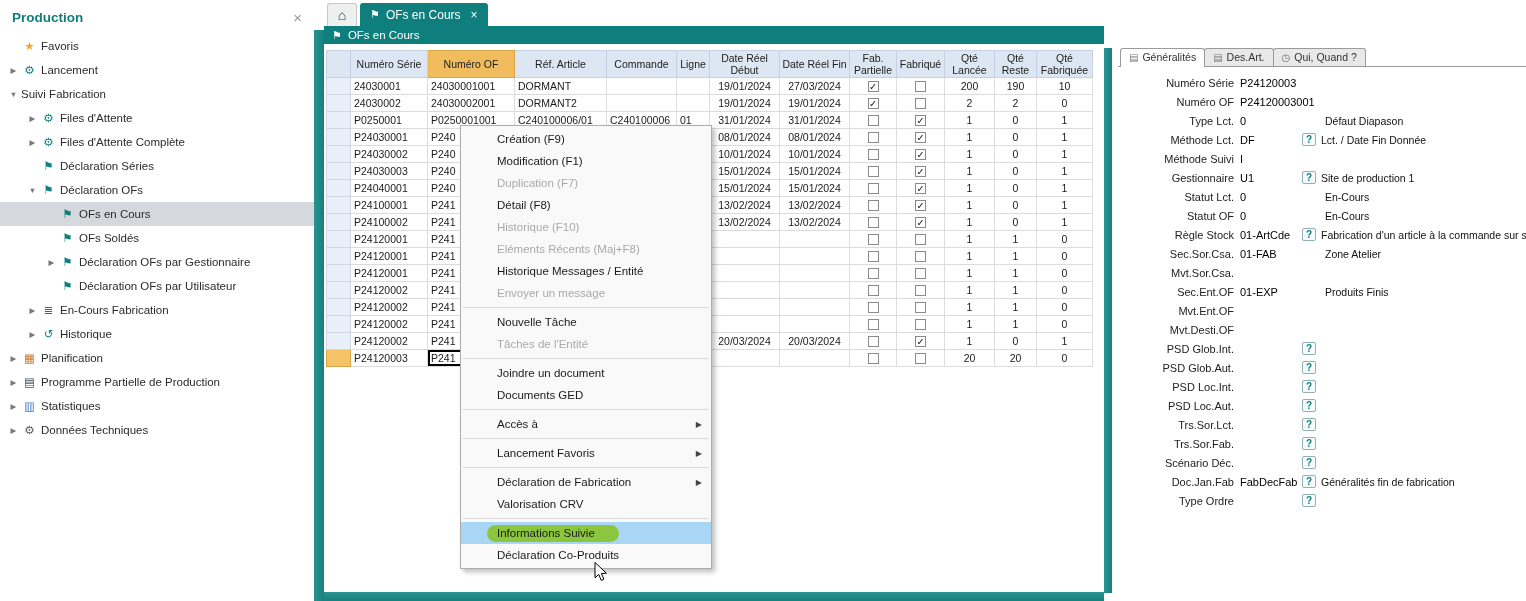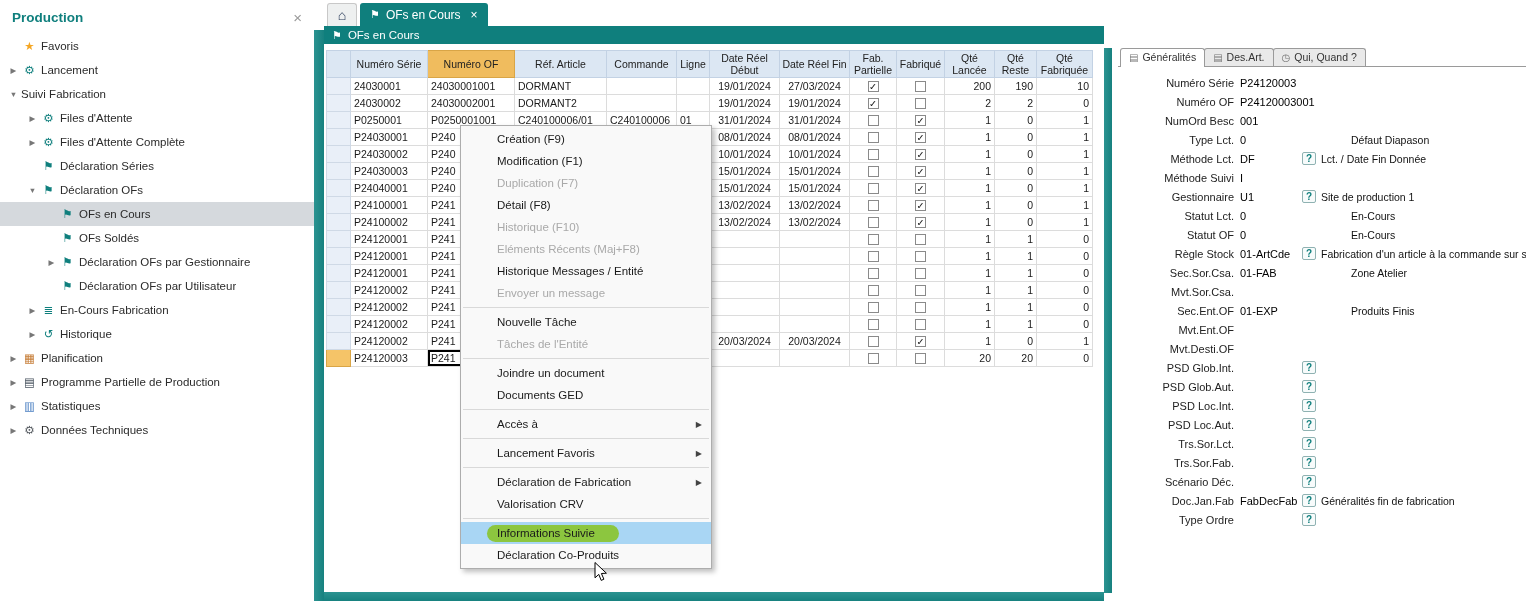--- a/index.html
+++ b/index.html
@@ -41,21 +41,21 @@
     padding:0 8px;font-size:11.5px}
 
   
   #grid{border-collapse:collapse;table-layout:fixed;width:766px;margin:6px 0 0 2px;font-size:10.5px}
   #grid th{background:var(--hdr);border:1px solid #c3d2e4;font-weight:normal;line-height:1.15;
     padding:1px 2px;height:27px;color:#222;overflow:hidden}
   #grid th.orange{background:var(--hdrhl);border-color:#d9a546}
   #grid td{border:1px solid #dcdcdc;height:17px;padding:0 3px;overflow:hidden;white-space:nowrap;background:#fff}
   #grid td.sel{background:var(--rowsel);border-color:#cfd9e6}
   #grid td.sel.cur{background:var(--cursel);border-color:#d9a546}
-  #grid td.num{text-align:right}
+  #grid td.num{text-align:center}
   #grid td.date{text-align:center}
   #grid td.chk{text-align:center;padding:0}
   #grid td.activecell{box-shadow:inset 0 0 0 2px #000}
   .cb{display:inline-block;width:11px;height:11px;border:1px solid #8a8a8a;background:#fff;
     line-height:9px;font-size:9.5px;color:#222;vertical-align:middle}
 
   
   .menu{position:absolute;left:460px;top:125px;width:252px;background:#f9f9f9;
     border:1px solid #adadad;box-shadow:3px 3px 5px rgba(0,0,0,.25);padding:2px 0;z-index:40}
   .menu-item{height:22px;display:flex;align-items:center;padding-left:36px;position:relative;
@@ -78,21 +78,21 @@
   .rtab.active{background:#fff;z-index:2;margin-bottom:-1px;padding-bottom:4px}
   .rticon{font-size:10px;color:#777}
   .fields{padding-top:6px}
   .frow{display:flex;align-items:center;height:19px;white-space:nowrap}
   .flabel{width:122px;text-align:right;padding-right:6px;font-size:11px;color:#222;flex:0 0 auto}
   .fvalue{width:62px;flex:0 0 auto;font-size:11px;color:#000;overflow:visible}
   .q{width:14px;height:13px;border:1px solid #8fb2b2;background:#f7fbfb;color:var(--teal);
     font-size:10px;font-weight:bold;display:inline-flex;align-items:center;justify-content:center;
     border-radius:2px;flex:0 0 auto}
   .fdesc{font-size:10.5px;color:#111;margin-left:5px;overflow:hidden}
-  .fdesc.ind{margin-left:49px}
+  .fdesc.ind{margin-left:23px}
 </style>
 </head>
 <body>
 
 <div class="app">
 
   <aside class="sidebar">
     <div class="sidebar-header">
       <span class="sidebar-title">Production</span>
       <span class="panel-close">×</span>
@@ -520,24 +520,20 @@
     <div class="fields" id="fields">
         <div class="frow">
           <span class="flabel">Numéro Série</span>
           <span class="fvalue">P24120003</span>
         </div>
         <div class="frow">
           <span class="flabel">Numéro OF</span>
           <span class="fvalue">P24120003001</span>
         </div>
         <div class="frow">
-          <span class="flabel">NumOrd Besc</span>
-          <span class="fvalue">001</span>
-        </div>
-        <div class="frow">
           <span class="flabel">Type Lct.</span>
           <span class="fvalue">0</span>
           <span class="fdesc ind">Défaut Diapason</span>
         </div>
         <div class="frow">
           <span class="flabel">Méthode Lct.</span>
           <span class="fvalue">DF</span>
           <span class="q">?</span>
           <span class="fdesc">Lct. / Date Fin Donnée</span>
         </div>

